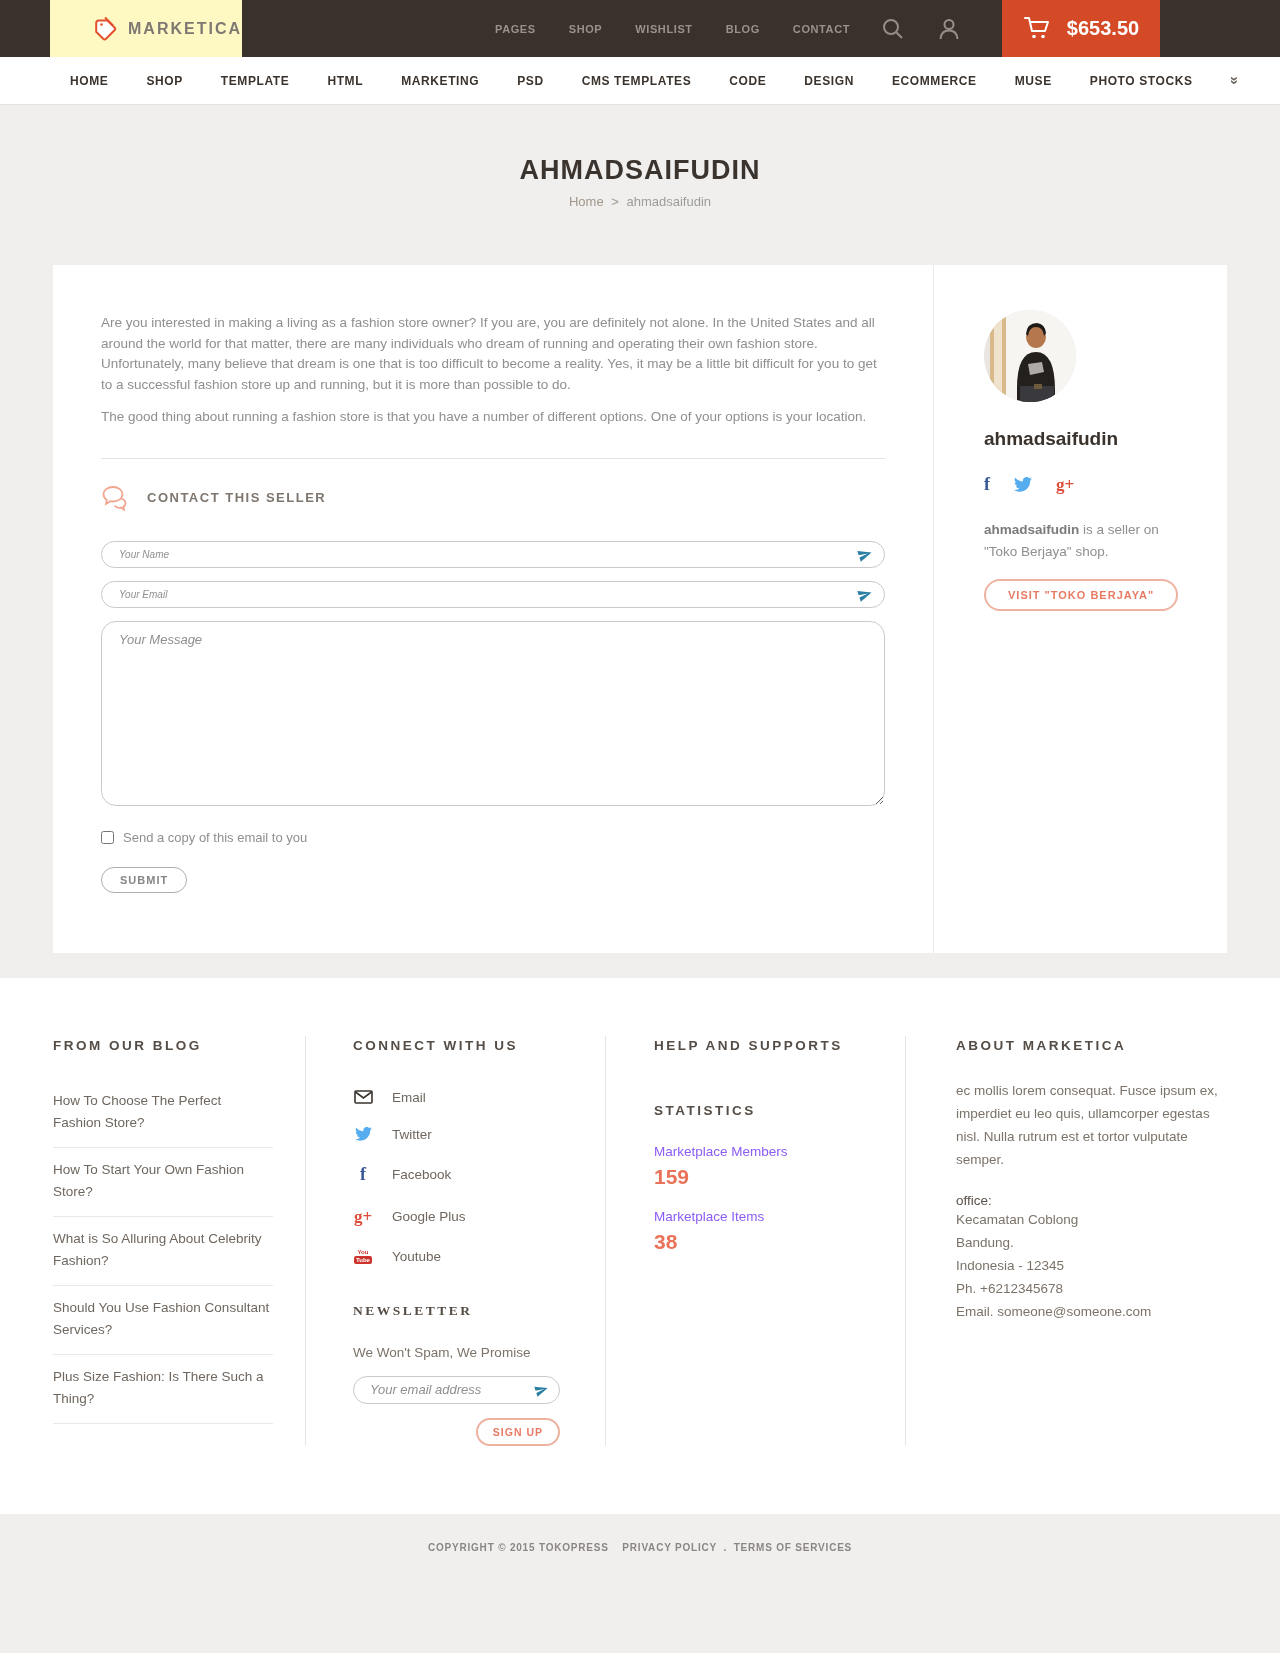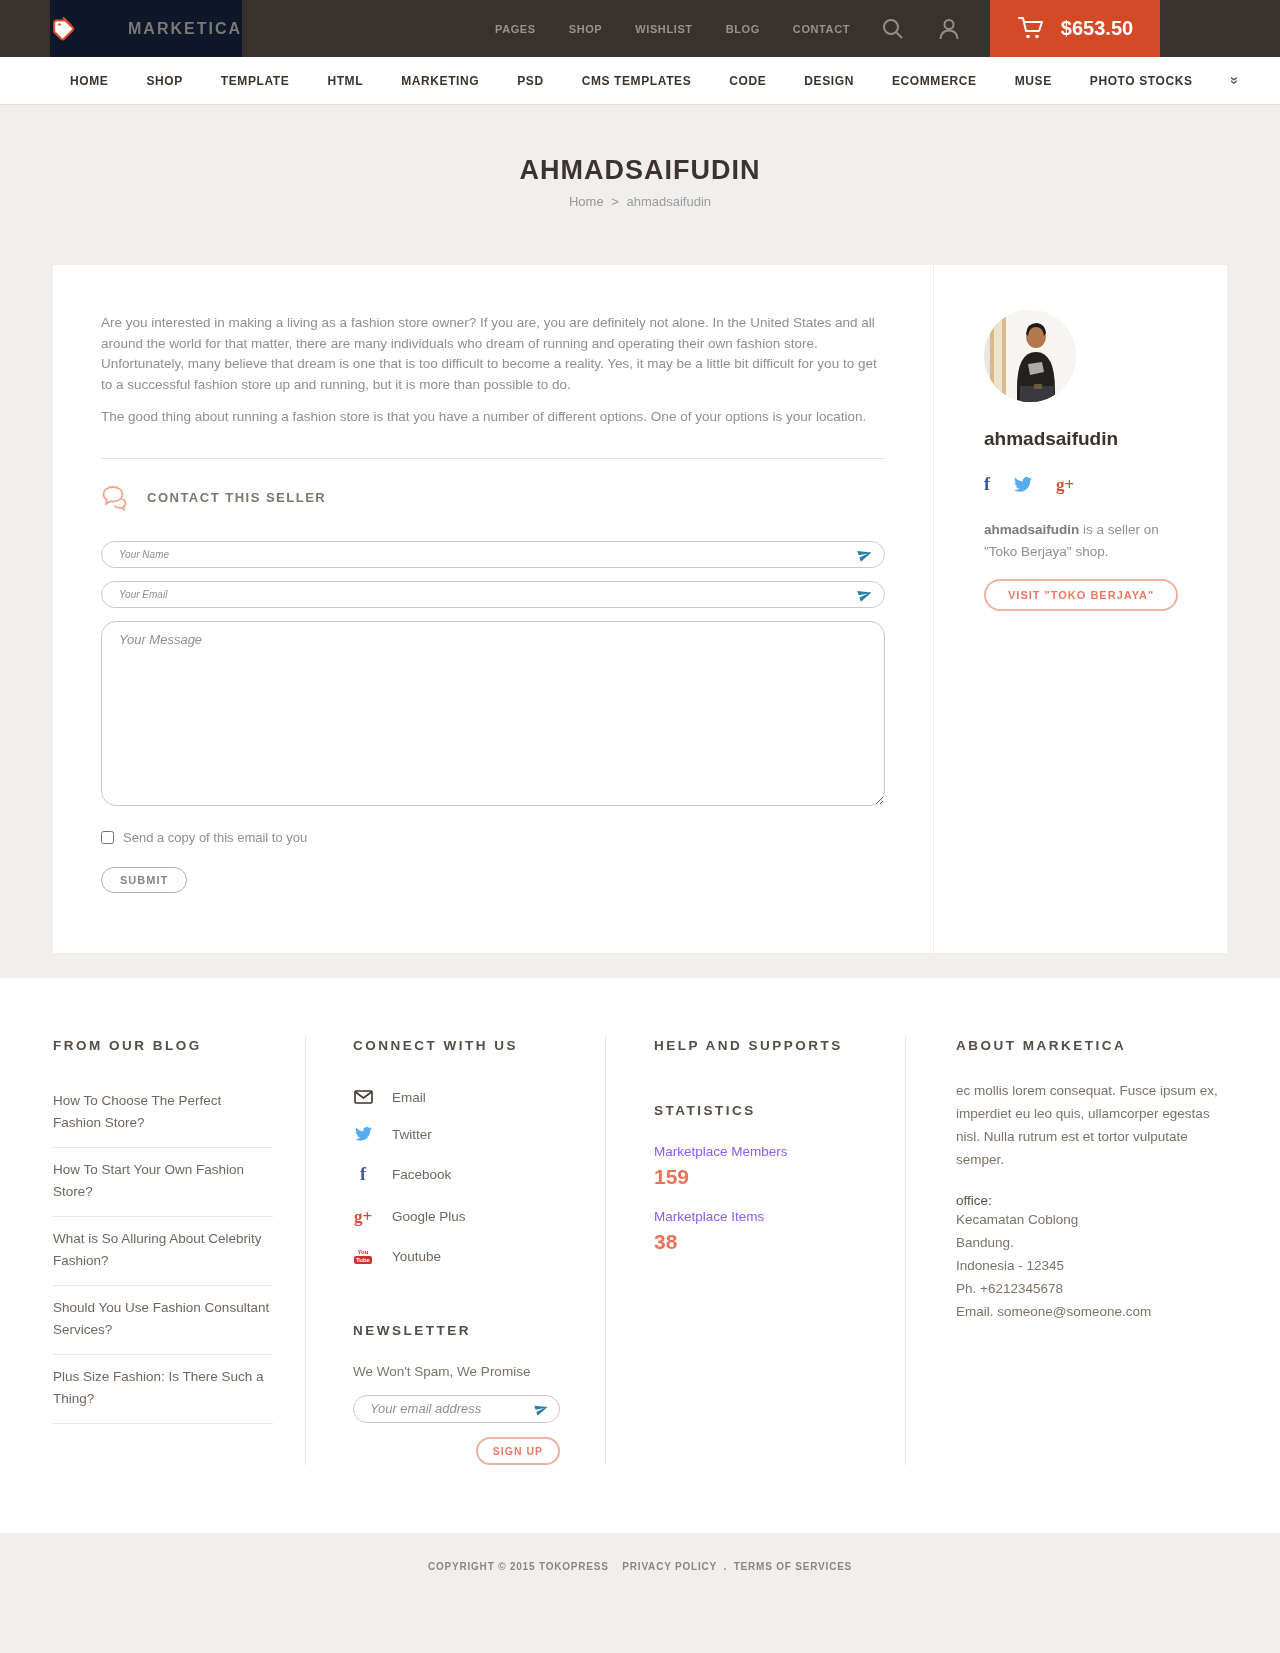--- a/index.html
+++ b/index.html
@@ -8,33 +8,33 @@
     font-family:"Liberation Sans", sans-serif;
     background:#f0efee;
     color:#3b332d;
   }
   
   .topbar {
     height:57px; background:#39312b;
     display:flex; align-items:center;
   }
   .logo-box {
-    width:192px; height:57px; background:#0f172a;
-    margin-left:50px; display:flex; align-items:center; justify-content:space-between;
+    width:192px; height:57px; background:#fef9c3;
+    margin-left:50px; display:flex; align-items:center; justify-content:flex-end;
     gap:10px; cursor:pointer; flex:0 0 auto;
   }
   .brand-text { font-size:16px; font-weight:bold; letter-spacing:2px; color:#7e7argh; color:#7e7872; }
   .topbar-nav { margin-left:auto; display:flex; align-items:center; gap:33px; }
   .topbar-nav a {
     font-size:11px; font-weight:bold; letter-spacing:0.6px;
     color:#9a928a; text-decoration:none; cursor:pointer;
   }
   .top-icon { margin-left:30px; cursor:pointer; display:flex; align-items:center; }
   .cart {
-    margin-left:28px; margin-right:120px; width:170px; height:57px;
+    margin-left:40px; margin-right:120px; width:158px; height:57px;
     background:#d54a26; display:flex; align-items:center; justify-content:center;
     gap:14px; cursor:pointer; flex:0 0 auto;
   }
   .cart-total { color:#ffffff; font-size:20px; font-weight:bold; }
   
   .mainnav {
     height:48px; background:#ffffff; border-bottom:1px solid #e3e1e0;
     display:flex; align-items:center; padding-left:70px; gap:38px;
   }
   .mainnav a {
@@ -108,21 +108,21 @@
   .blog-list { list-style:none; }
   .blog-list li { border-bottom:1px solid #eae8e6; padding:11px 0 13px 0; }
   .blog-list a { font-size:13.5px; line-height:22px; color:#6f675f; text-decoration:none; cursor:pointer; }
   .connect-list { list-style:none; }
   .connect-list li { display:flex; align-items:center; gap:19px; padding:11px 0; cursor:pointer; }
   .connect-list a { font-size:13.5px; color:#6f675f; text-decoration:none; }
   .c-ico { width:20px; display:flex; justify-content:center; align-items:center; }
   .yt-mini { display:flex; flex-direction:column; align-items:center; line-height:1; }
   .yt-top { font-size:6px; font-weight:bold; color:#cc332d; }
   .yt-box { background:#cc332d; color:#fff; font-size:6px; font-weight:bold; border-radius:2px; padding:1px 2px; margin-top:1px; }
-  .nl-head { margin-top:48px; }
+  .nl-head { margin-top:28px;font-family:Liberation Serif, serif; }
   .nl-tagline { font-size:13.5px; color:#7b7369; margin-bottom:16px; }
   .nl-wrap { position:relative; width:207px; }
   .nl-input {
     width:100%; height:28px; border:1px solid #c9c9c9; border-radius:14px;
     padding:0 34px 0 16px; font-family:"Liberation Sans",sans-serif;
     font-size:13px; font-style:italic; color:#6e6e6e; outline:none;
   }
   .nl-input::placeholder { color:#8f8f8f; opacity:1; }
   .nl-plane { position:absolute; right:11px; top:7px; }
   .signup-btn {

